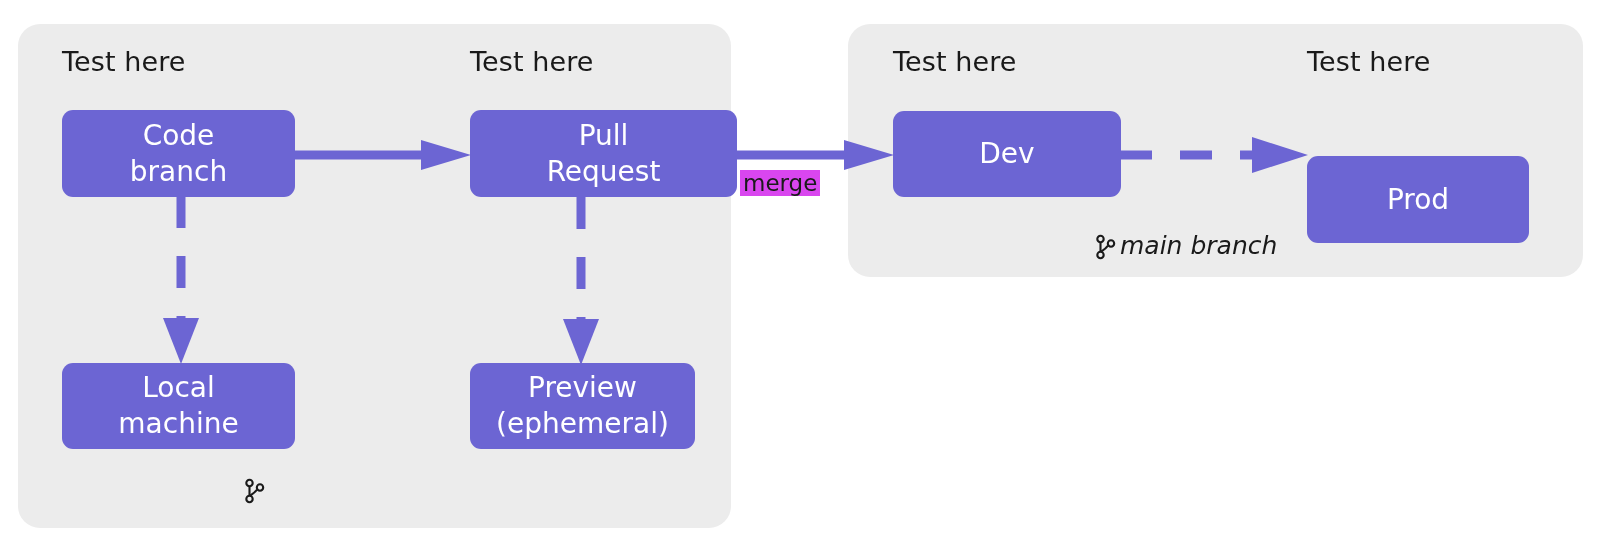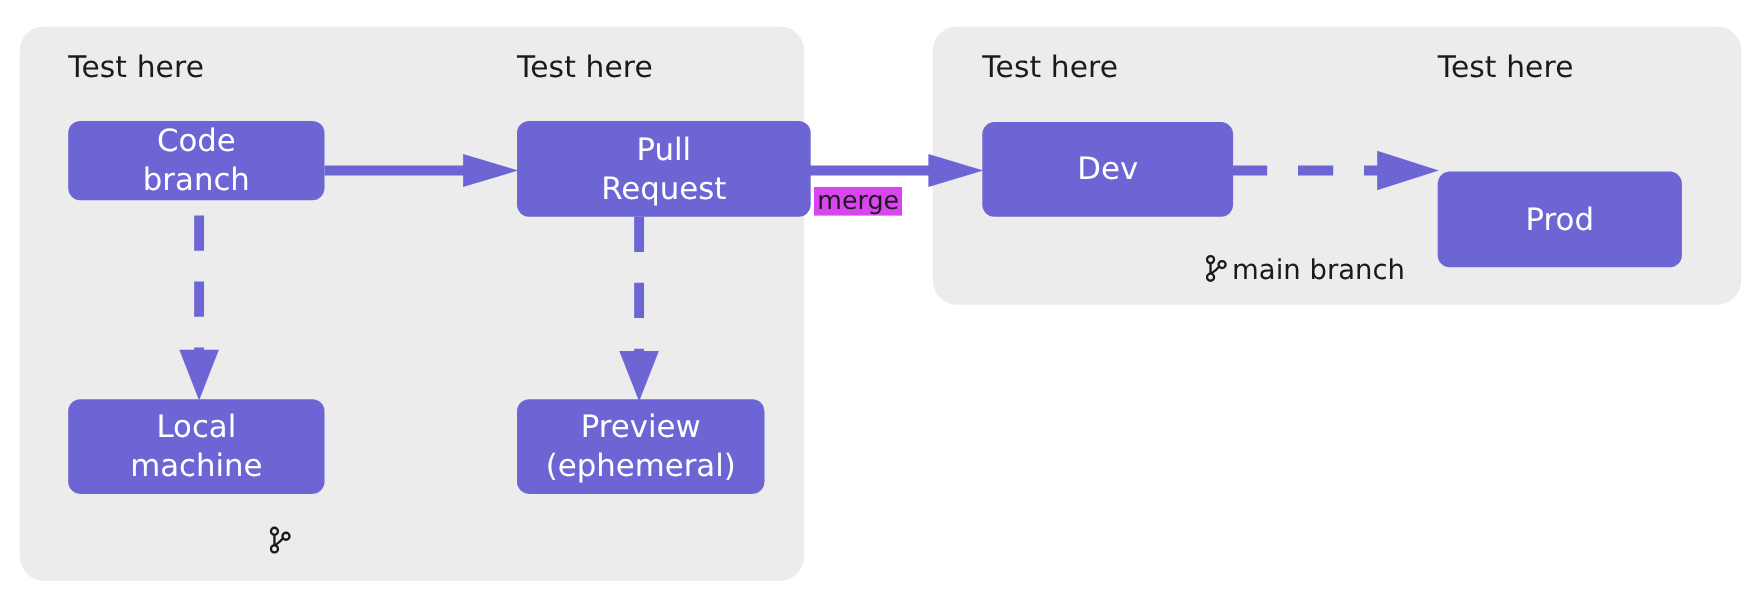--- a/index.html
+++ b/index.html
@@ -39,22 +39,23 @@
     letter-spacing: 0.1px;
   }
 
   
   .branch-label {
     position: absolute;
     font-size: 25px;
     color: #1a1a1a;
     white-space: nowrap;
     display: flex;
-    align-items: flex-start;
+    align-items: flex-end;
     gap: 4px;
+    font-style: italic;
   }
   .branch-label .gicon {
     display: inline-block;
     width: 20px;
     height: 26px;
     line-height: 0;
   }
 
   
   .node {
@@ -134,21 +135,21 @@
     </svg>
   </div>
 
   <div class="conn" style="left:1120px; top:138px;">
     <svg width="188" height="34" viewBox="0 0 188 34">
       <line x1="0" y1="17" x2="140" y2="17" stroke="#6c65d3" stroke-width="9" stroke-dasharray="32 28"></line>
       <polygon points="132,-1 188,17 132,35" fill="#6c65d3"></polygon>
     </svg>
   </div>
 
-  <div class="node" id="node-code-branch" style="left:62px; top:110px; width:233px; height:72px;">
+  <div class="node" id="node-code-branch" style="left:62px; top:110px; width:233px; height:87px;">
     <span class="txt">Code
 branch</span>
   </div>
 
   <div class="node" id="node-pull-request" style="left:470px; top:110px; width:267px; height:87px;">
     <span class="txt">Pull
 Request</span>
   </div>
 
   <div class="node" id="node-local-machine" style="left:62px; top:363px; width:233px; height:86px;">

